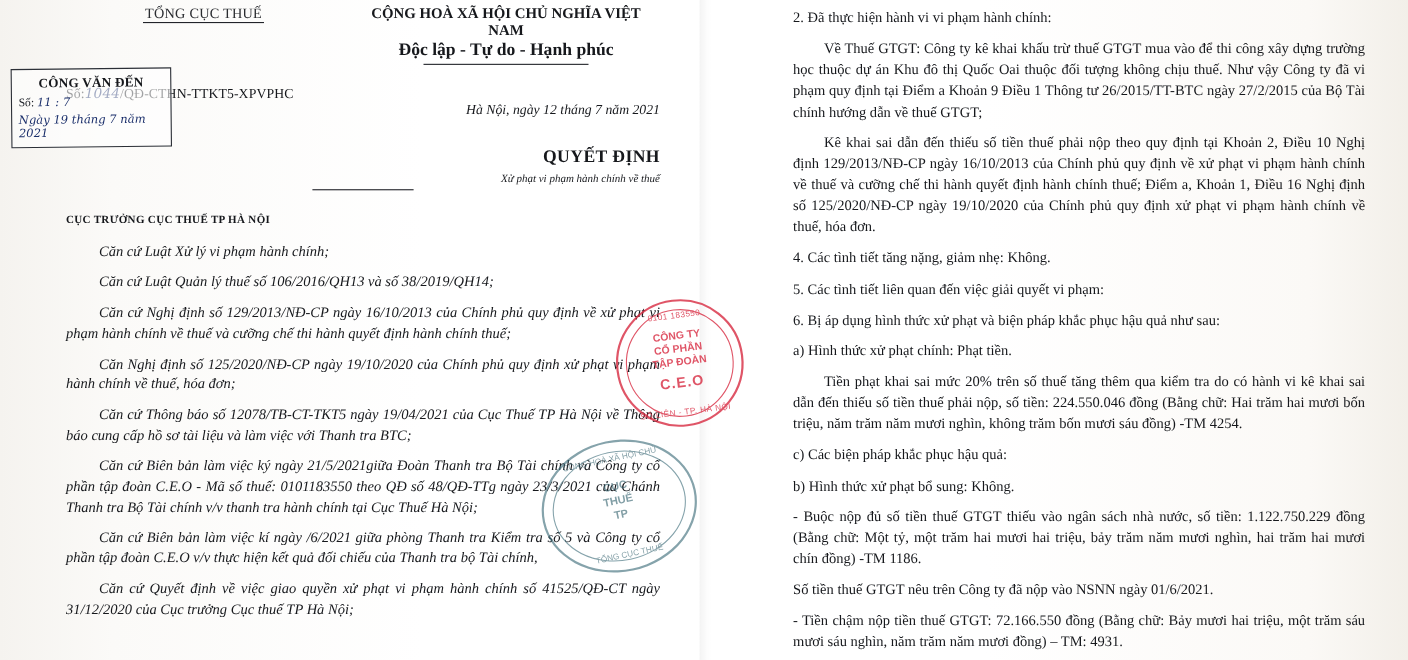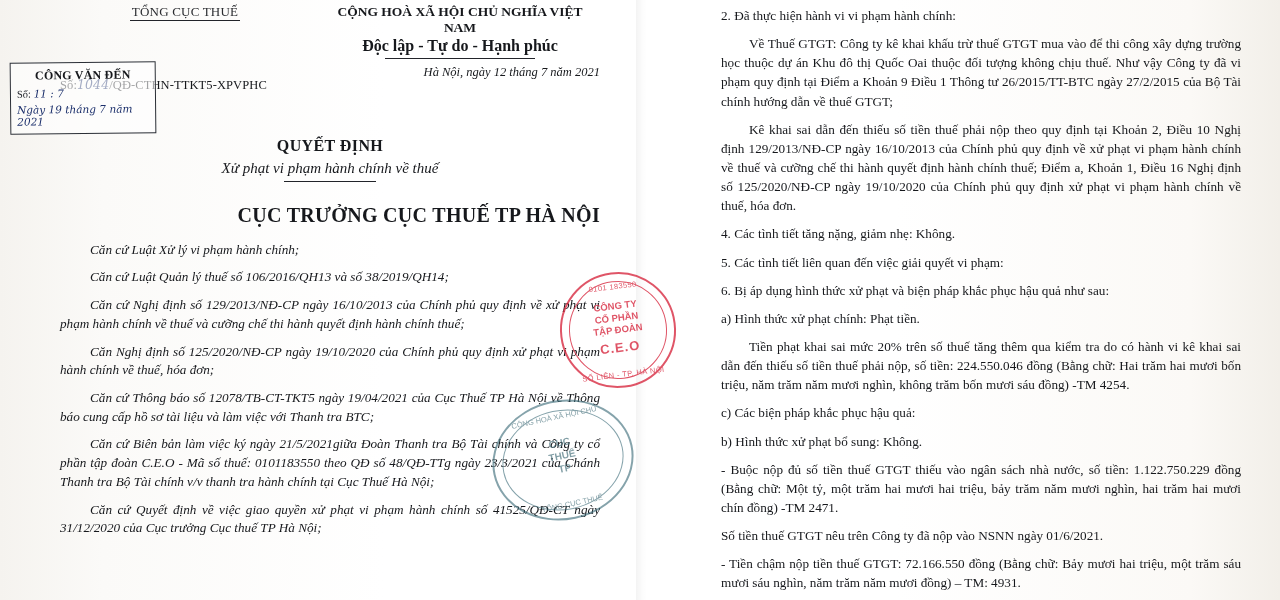--- a/index.html
+++ b/index.html
@@ -85,21 +85,21 @@
   }
   .handwrite {
     font-family: "DejaVu Serif", serif;
     font-style: italic;
     color: #1b2f6b;
     font-size: 12.5px;
   }
   .place-date {
     font-size: 12.5px;
     font-style: italic;
-    margin-top: 6px;
+    margin-top: 34px;
     text-align: right;
   }
 
   
   .stampbox {
     position: absolute;
     left: 10px;
     top: 62px;
     width: 132px;
     border: 1.4px solid #2b2f36;
@@ -117,42 +117,42 @@
     font-size: 10.5px;
     margin-top: 4px;
     color: #20232a;
   }
   .stampbox .hw {
     font-family: "DejaVu Serif", serif;
     font-style: italic;
     color: #1b2f6b;
   }
 
-  .title-block { margin-top: 44px; text-align: center; }
+  .title-block { margin-top: 26px; text-align: right; }
   .title-main {
     font-weight: bold;
     font-size: 16px;
     letter-spacing: .4px;
   }
   .title-sub {
     font-style: italic;
-    font-size: 15px;
+    font-size: 10px;
     margin-top: 5px;
   }
   .rule-title {
     width: 92px;
     height: 1px;
     background: #22242a;
     margin: 4px auto 0 auto;
   }
 
   .authority {
-    text-align: right;
-    font-weight: bold;
-    font-size: 20px;
+    text-align: left;
+    font-weight: bold;
+    font-size: 10px;
     margin-top: 22px;
     letter-spacing: .3px;
   }
 
   p.para {
     margin: 0 0 9px 0;
     font-size: 13.2px;
     line-height: 1.42;
     text-indent: 30px;
     font-style: italic;
@@ -307,20 +307,21 @@
 
     <div class="authority">CỤC TRƯỞNG CỤC THUẾ TP HÀ NỘI</div>
 
     <div style="margin-top:14px;">
       <p class="para">Căn cứ Luật Xử lý vi phạm hành chính;</p>
       <p class="para">Căn cứ Luật Quản lý thuế số 106/2016/QH13 và số 38/2019/QH14;</p>
       <p class="para">Căn cứ Nghị định số 129/2013/NĐ-CP ngày 16/10/2013 của Chính phủ quy định về xử phạt vi phạm hành chính về thuế và cưỡng chế thi hành quyết định hành chính thuế;</p>
       <p class="para">Căn Nghị định số 125/2020/NĐ-CP ngày 19/10/2020 của Chính phủ quy định xử phạt vi phạm hành chính về thuế, hóa đơn;</p>
       <p class="para">Căn cứ Thông báo số 12078/TB-CT-TKT5 ngày 19/04/2021 của Cục Thuế TP Hà Nội về Thông báo cung cấp hồ sơ tài liệu và làm việc với Thanh tra BTC;</p>
       <p class="para">Căn cứ Biên bản làm việc ký ngày 21/5/2021giữa Đoàn Thanh tra Bộ Tài chính và Công ty cổ phần tập đoàn C.E.O - Mã số thuế: 0101183550 theo QĐ số 48/QĐ-TTg ngày 23/3/2021 của Chánh Thanh tra Bộ Tài chính v/v thanh tra hành chính tại Cục Thuế Hà Nội;</p>
+      <p class="para">Căn cứ Biên bản làm việc kí ngày    /6/2021 giữa phòng Thanh tra Kiểm tra số 5 và Công ty cổ phần tập đoàn C.E.O v/v thực hiện kết quả đối chiếu của Thanh tra bộ Tài chính,</p>
       <p class="para">Căn cứ Quyết định về việc giao quyền xử phạt vi phạm hành chính số 41525/QĐ-CT ngày 31/12/2020 của Cục trưởng Cục thuế TP Hà Nội;</p>
 
     </div>
 
   </div>
 
   <div class="stampbox">
     <div class="t">CÔNG VĂN ĐẾN</div>
     <div class="l">
       <span>Số:</span>
@@ -361,18 +362,18 @@
     <p class="r-para noind">2. Đã thực hiện hành vi vi phạm hành chính:</p>
     <p class="r-para">Về Thuế GTGT: Công ty kê khai khấu trừ thuế GTGT mua vào để thi công xây dựng trường học thuộc dự án Khu đô thị Quốc Oai thuộc đối tượng không chịu thuế. Như vậy Công ty đã vi phạm quy định tại Điểm a Khoản 9 Điều 1 Thông tư 26/2015/TT-BTC ngày 27/2/2015 của Bộ Tài chính hướng dẫn về thuế GTGT;</p>
     <p class="r-para">Kê khai sai dẫn đến thiếu số tiền thuế phải nộp theo quy định tại Khoản 2, Điều 10 Nghị định 129/2013/NĐ-CP ngày 16/10/2013 của Chính phủ quy định về xử phạt vi phạm hành chính về thuế và cưỡng chế thi hành quyết định hành chính thuế; Điểm a, Khoản 1, Điều 16 Nghị định số 125/2020/NĐ-CP ngày 19/10/2020 của Chính phủ quy định xử phạt vi phạm hành chính về thuế, hóa đơn.</p>
     <p class="r-para noind">4. Các tình tiết tăng nặng, giảm nhẹ: Không.</p>
     <p class="r-para noind">5. Các tình tiết liên quan đến việc giải quyết vi phạm:</p>
     <p class="r-para noind">6. Bị áp dụng hình thức xử phạt và biện pháp khắc phục hậu quả như sau:</p>
     <p class="r-para noind">a) Hình thức xử phạt chính: Phạt tiền.</p>
     <p class="r-para">Tiền phạt khai sai mức 20% trên số thuế tăng thêm qua kiểm tra do có hành vi kê khai sai dẫn đến thiếu số tiền thuế phải nộp, số tiền: 224.550.046 đồng (Bằng chữ: Hai trăm hai mươi bốn triệu, năm trăm năm mươi nghìn, không trăm bốn mươi sáu đồng) -TM 4254.</p>
     <p class="r-para noind">c) Các biện pháp khắc phục hậu quả:</p>
     <p class="r-para noind">b) Hình thức xử phạt bổ sung: Không.</p>
-    <p class="r-para dash">- Buộc nộp đủ số tiền thuế GTGT thiếu vào ngân sách nhà nước, số tiền: 1.122.750.229 đồng (Bằng chữ: Một tỷ, một trăm hai mươi hai triệu, bảy trăm năm mươi nghìn, hai trăm hai mươi chín đồng) -TM 2471.</p>
+    <p class="r-para dash">- Buộc nộp đủ số tiền thuế GTGT thiếu vào ngân sách nhà nước, số tiền: 1.122.750.229 đồng (Bằng chữ: Một tỷ, một trăm hai mươi hai triệu, bảy trăm năm mươi nghìn, hai trăm hai mươi chín đồng) -TM 1186.</p>
     <p class="r-para noind">Số tiền thuế GTGT nêu trên Công ty đã nộp vào NSNN ngày 01/6/2021.</p>
     <p class="r-para dash">- Tiền chậm nộp tiền thuế GTGT: 72.166.550 đồng (Bằng chữ: Bảy mươi hai triệu, một trăm sáu mươi sáu nghìn, năm trăm năm mươi đồng) – TM: 4931.</p>
 
   </div>
 </div>
 
 </body></html>

